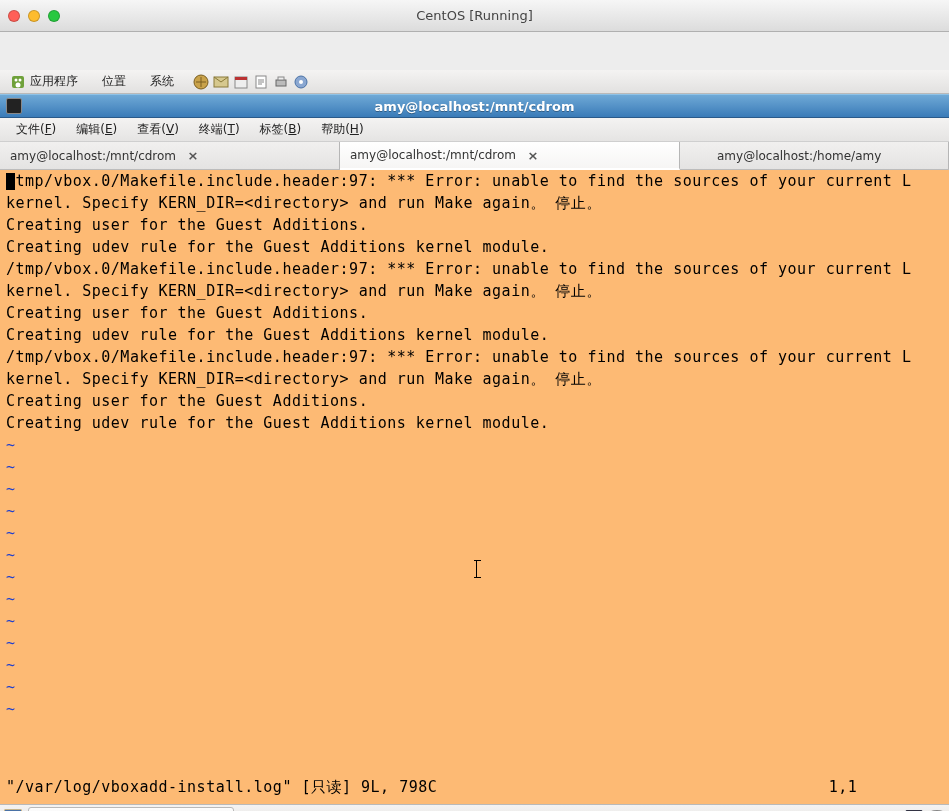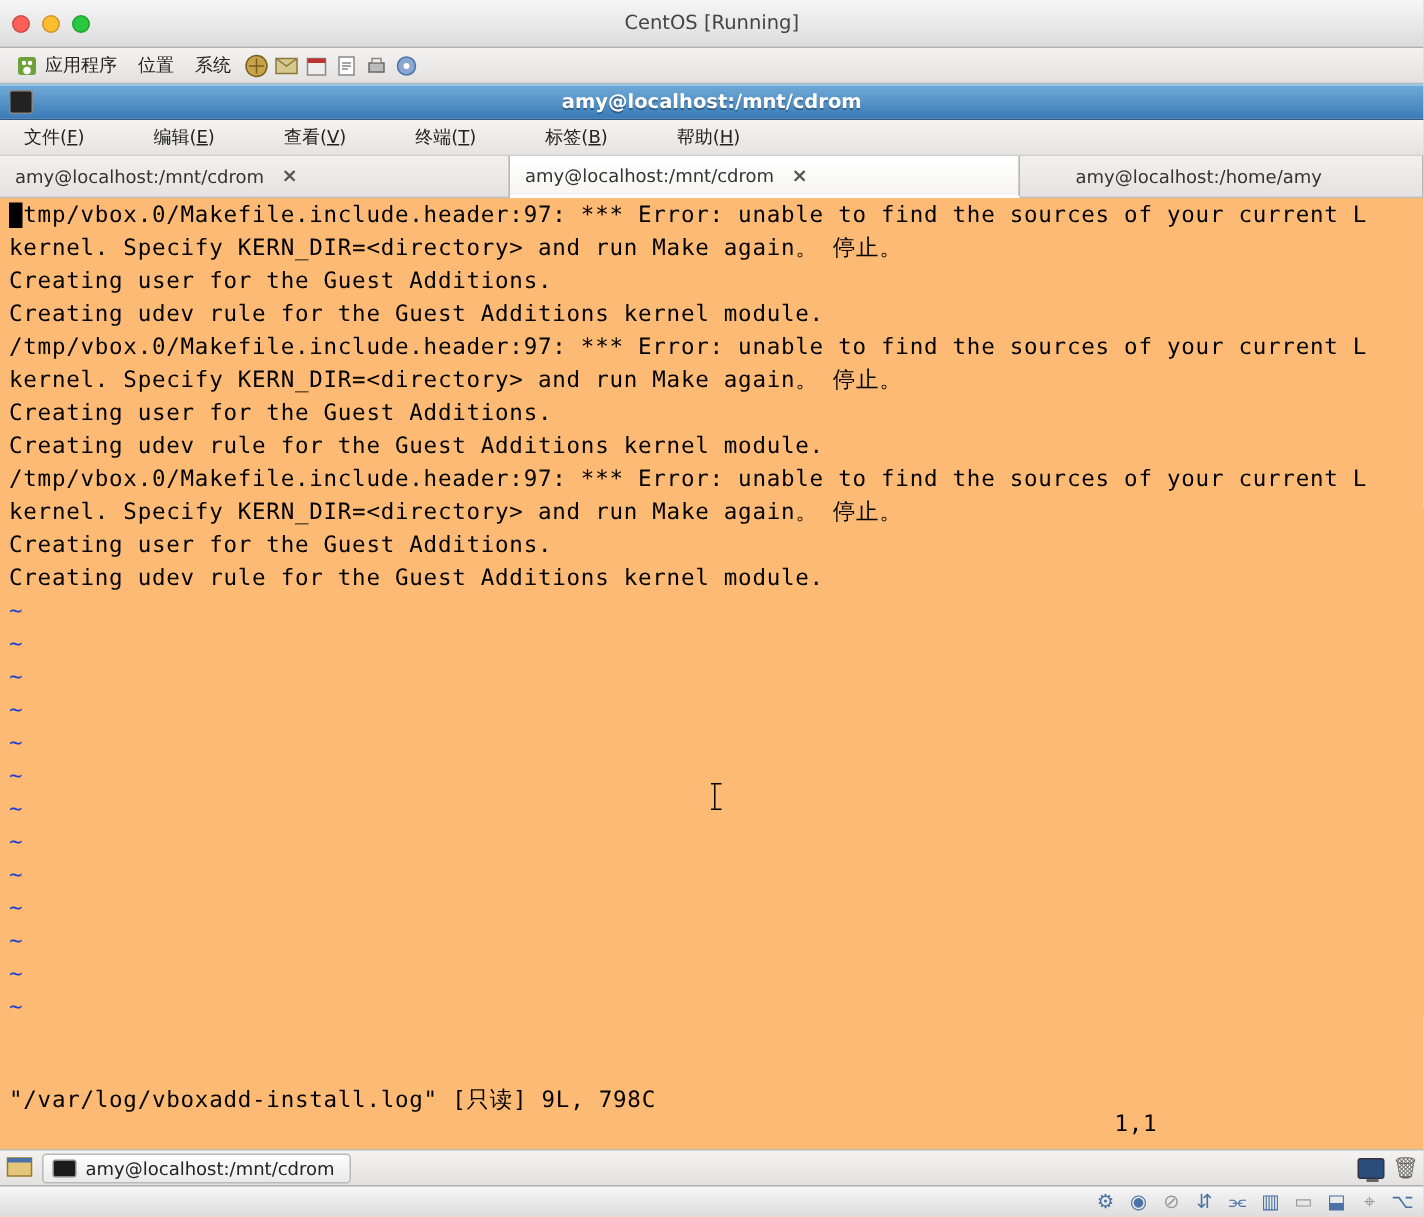--- a/index.html
+++ b/index.html
@@ -28,21 +28,22 @@
 .mac-zoom { background: #28c840; }
 .mac-title { position: absolute; left: 0; right: 0; text-align: center; color: #444; font-size: 13px; }
 
 .gnome-panel {
   height: 24px;
   background: linear-gradient(#f4f3f2, #e2e1e0);
   border-bottom: 1px solid #b9b9b9;
   display: flex;
   align-items: center;
   padding: 0 4px;
-  gap: 2px;
+  gap: 12px;
+  margin-top: 38px;
 }
 .gnome-item { padding: 0 6px; color: #222; cursor: pointer; display: flex; align-items: center; gap: 4px; }
 .tray-icons { display: flex; gap: 2px; }
 .tray-icons .ico { width: 18px; height: 18px; display: flex; align-items: center; justify-content: center; }
 
 .term-titlebar {
   height: 24px;
   background: linear-gradient(#6fa9d6, #3a7bb8);
   border-top: 1px solid #8fc2e6;
   border-bottom: 1px solid #2a5a8a;
@@ -57,21 +58,20 @@
 }
 .term-icon-left { position: absolute; left: 6px; width: 16px; height: 16px; background: #222; border: 1px solid #888; border-radius: 2px; }
 
 .menubar {
   height: 24px;
   background: linear-gradient(#f4f3f2, #e5e4e3);
   border-bottom: 1px solid #cfcfcf;
   display: flex;
   align-items: center;
   padding: 0 6px;
-  gap: 26px;
 }
 .menubar .menu-item { padding: 0 10px; color: #222; cursor: pointer; }
 .menubar .mnemonic { text-decoration: underline; }
 
 .tabbar {
   height: 28px;
   background: #d9d8d7;
   border-bottom: 1px solid #bcbcbc;
   display: flex;
 }
@@ -136,21 +136,21 @@
 .text-cursor::after { bottom: 0; }
 .status-line {
   position: absolute;
   left: 6px; right: 6px; bottom: 6px;
   display: flex;
   font-family: "DejaVu Sans Mono", monospace;
   font-size: 15px;
 }
 .status-left { flex: 0 0 auto; }
 .status-mid { flex: 1; }
-.status-pos { width: 200px; text-align: left; margin-top: 16px; }
+.status-pos { width: 200px; text-align: center; }
 
 .taskbar {
   height: 24px;
   background: linear-gradient(#f4f3f2, #e2e1e0);
   border-top: 1px solid #b9b9b9;
   display: flex;
   align-items: center;
   padding: 0 4px;
   gap: 6px;
 }

